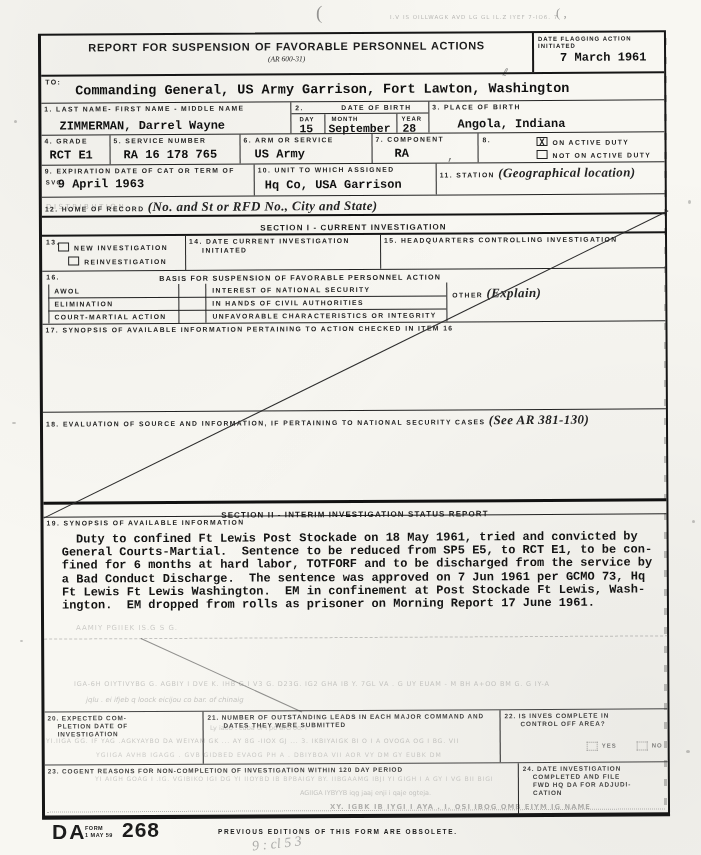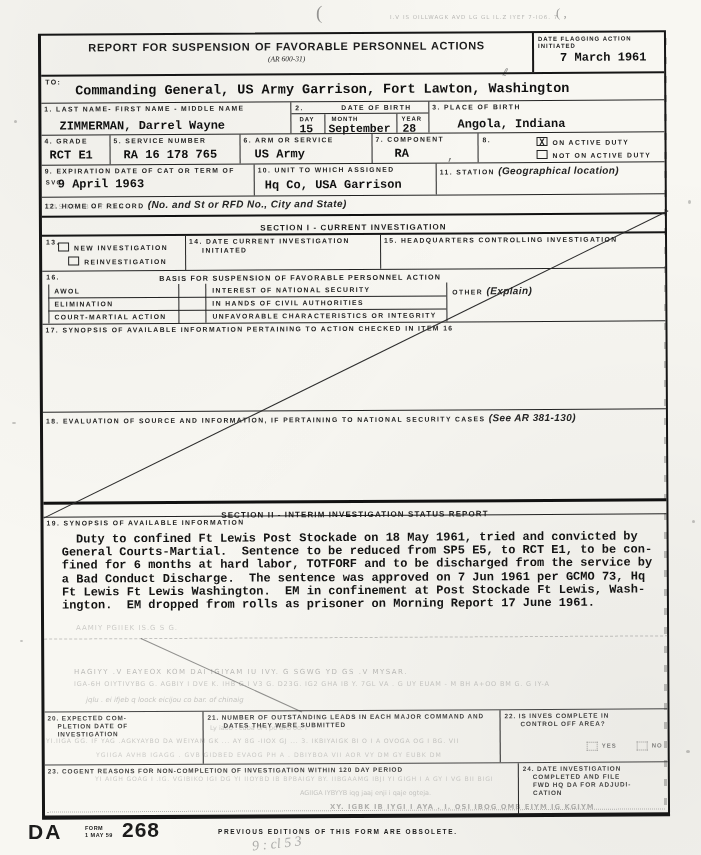--- a/index.html
+++ b/index.html
@@ -45,21 +45,21 @@
   #c-i1{left:0;width:249px} #c-i2{left:249px;width:138px} #c-i3{left:387px;width:236px}
   #c-i4{left:0;width:68px} #c-i5{left:68px;width:130px} #c-i6{left:198px;width:132px}
   #c-i7{left:330px;width:106px} #c-i8{left:436px;width:187px}
   #c-i9{left:0;width:212px} #c-i10{left:212px;width:182px} #c-i11{left:394px;width:229px}
   #c-i13{left:0;width:143px} #c-i14{left:143px;width:195px} #c-i15{left:338px;width:285px}
   #c-i20{left:0;width:158px} #c-i21{left:158px;width:297px} #c-i22{left:455px;width:168px}
   #c-i23{left:0;width:473px} #c-i24{left:473px;width:150px}
 
   
   .lbl{position:absolute;font-size:6.8px;font-weight:700;letter-spacing:1.4px;white-space:nowrap;color:#242424}
-  .lbl .ital{font-family:Liberation Sans, sans-serif;font-style:italic;letter-spacing:.4px;font-size:10px}
+  .lbl .ital{font-family:Liberation Serif, serif;font-style:italic;letter-spacing:.4px;font-size:13px}
   .lbl-sm{font-size:6px;letter-spacing:1px}
   .lbl-b{font-size:6.4px;letter-spacing:.9px;opacity:.85}
   .l1{left:3px;top:2px}
   .typed{position:absolute;font-family:"Liberation Mono","DejaVu Sans Mono",monospace;font-weight:700;font-size:12px;color:#101010;white-space:pre}
   .form-title{position:absolute;left:0;right:0;top:6px;text-align:center;font-size:11px;font-weight:700;letter-spacing:.6px;word-spacing:1px}
   .form-subtitle{position:absolute;left:0;right:0;top:20px;text-align:center;font-family:"Liberation Serif",serif;font-style:italic;font-size:7.5px}
   .sec-title{display:inline-block;margin-top:4px;font-size:8px;font-weight:700;letter-spacing:1.1px}
   .cb{position:absolute;width:11px;height:9px;border:1.2px solid #222;font-size:9px;line-height:8px;text-align:center;font-weight:700;font-family:"DejaVu Sans Mono",monospace}
   .cb-dot{border:1px dotted #555}
   .faint{opacity:.55}
@@ -118,21 +118,21 @@
   
   .diag{position:absolute;transform-origin:0 0;border-top:1.4px solid #2e2e2e}
   #diag-main{left:0;top:482px;width:696px;transform:rotate(-25.9deg)}
   #diag-faint{left:97px;top:603px;width:177px;transform:rotate(24.8deg);border-top:1px solid rgba(60,60,60,.55)}
   #rule-637{position:absolute;left:0;top:603px;width:624px;border-top:1px dashed rgba(80,80,80,.3)}
   #rule-810{position:absolute;left:2px;top:776px;width:618px;border-top:1px dotted rgba(60,60,60,.35)}
   #edge-marks{position:absolute;left:664px;top:38px;height:778px;width:3px;
     background:repeating-linear-gradient(180deg, rgba(20,20,20,.55) 0 7px, transparent 7px 19px);opacity:.45}
 
   
-  #footer-da{position:absolute;left:28px;top:820px;font-size:21px;font-weight:800;letter-spacing:2px}
+  #footer-da{position:absolute;left:52px;top:820px;font-size:21px;font-weight:800;letter-spacing:2px}
   #footer-form-stack{position:absolute;left:85px;top:825px;font-size:5.5px;font-weight:700;letter-spacing:.5px;line-height:6.5px}
   #footer-num{position:absolute;left:122px;top:818px;font-size:21px;font-weight:800;letter-spacing:1px}
   #footer-note{position:absolute;left:218px;top:828px;font-size:6.5px;font-weight:700;letter-spacing:1.6px}
 
   
   .art{position:absolute;font-family:"DejaVu Sans",sans-serif;color:#555;white-space:nowrap;pointer-events:none}
   .af0{left:316px;top:2px;font-size:19px;opacity:.6;font-family:"Liberation Serif",serif}
   .af1{left:390px;top:14px;font-size:5.5px;letter-spacing:1px;opacity:.4}
   .af2{left:556px;top:5px;font-size:13px;opacity:.55;font-family:"Liberation Serif",serif}
   .af3{left:503px;top:66px;font-size:11px;opacity:.6;transform:rotate(15deg)}
@@ -162,29 +162,28 @@
 <body>
 
 <div class="page">
 
   <div class="art af0">(</div>
   <div class="art af1">I.V IS OILLWAGK AVD LG GL IL.Z IYEF 7-IO6. 7</div>
   <div class="art af2">( ,</div>
   <div class="art af3">ℓ</div>
   <div class="art af4">DISTRIBUTION</div>
   <div class="art af5">AAMIY PGIIEK IS.G S G.</div>
-  <div class="art af6">HAGIYY .V EAYEOX KOM DAI IGIYAM IU IVY. G SGWG YD GS .V MYSAR.</div>
   <div class="art af7">IGA-6H OIYTIVYBG G. AGBIY I DVE K. IHB G.I V3 G. D23G. IG2 GHA IB Y. 7GL VA . G UY EUAM - M BH A+OO BM G. G IY-A</div>
   <div class="art af8">jqlu . ei ifjeb q loock eicijou co bar. of chinaig</div>
   <div class="art af9">Ly iaob . cuba of i po arG oo. i</div>
   <div class="art af10">YI.IIGA GG. IF YAG .AGKYAYBO DA WEIYAM GK ... AY 8G -IIOX GJ ... 3. IKBIYAIGK BI O I A OVOGA OG I BG. VII</div>
   <div class="art af11">YGIIGA AVHB IGAGG . GVB GIDBED EVAOG PH A . DBIYBOA VII AOR VY DM GY EUBK DM</div>
   <div class="art af12">YI AIGH GOAG I .IG. VGIBIKO IGI DG YI IIOYBD IB BPBAIGY BY. IIBGAAMG IBJI YI GIGH I A GY I VG BII BIGI</div>
   <div class="art af13">AGIIGA IYBYYB iqg jaaj enji i qaje ogteja.</div>
-  <div class="art af14">XY. IGBK IB IYGI I AYA . I. OSI IBOG OMB EIYM IG KGIYM</div>
+  <div class="art af14">XY. IGBK IB IYGI I AYA . I. OSI IBOG OMB EIYM IG NAME</div>
   <div class="art af15">9 : cl 5 3</div>
   <div class="art af16">,</div>
 
   <div class="spk" id="spk1"></div>
   <div class="spk" id="spk2"></div>
   <div class="spk" id="spk3"></div>
   <div class="spk" id="spk4"></div>
   <div class="spk" id="spk5"></div>
   <div class="spk" id="spk6"></div>
   <div id="edge-marks"></div>

